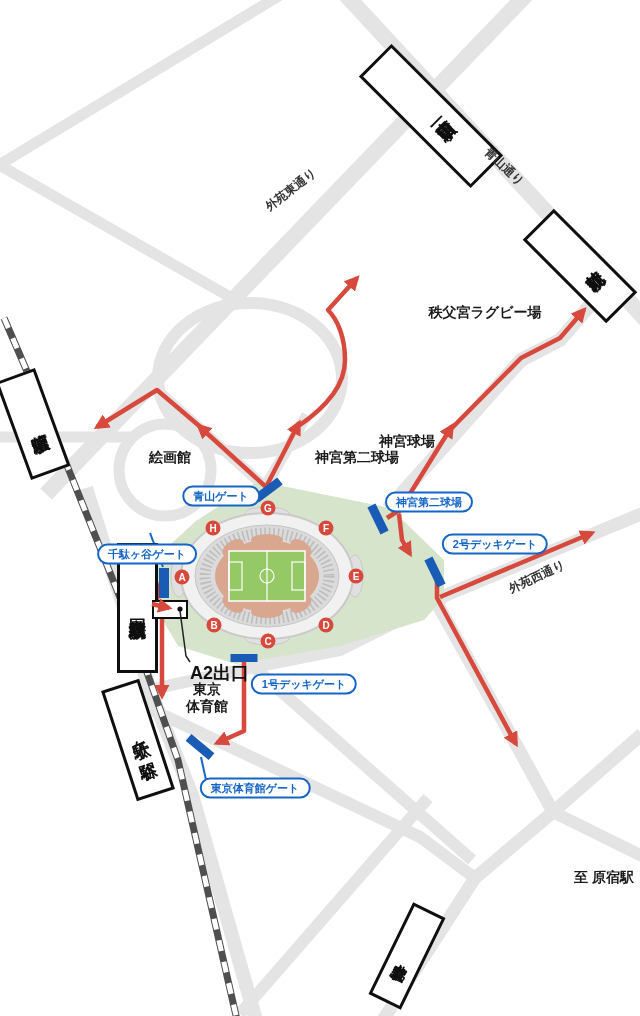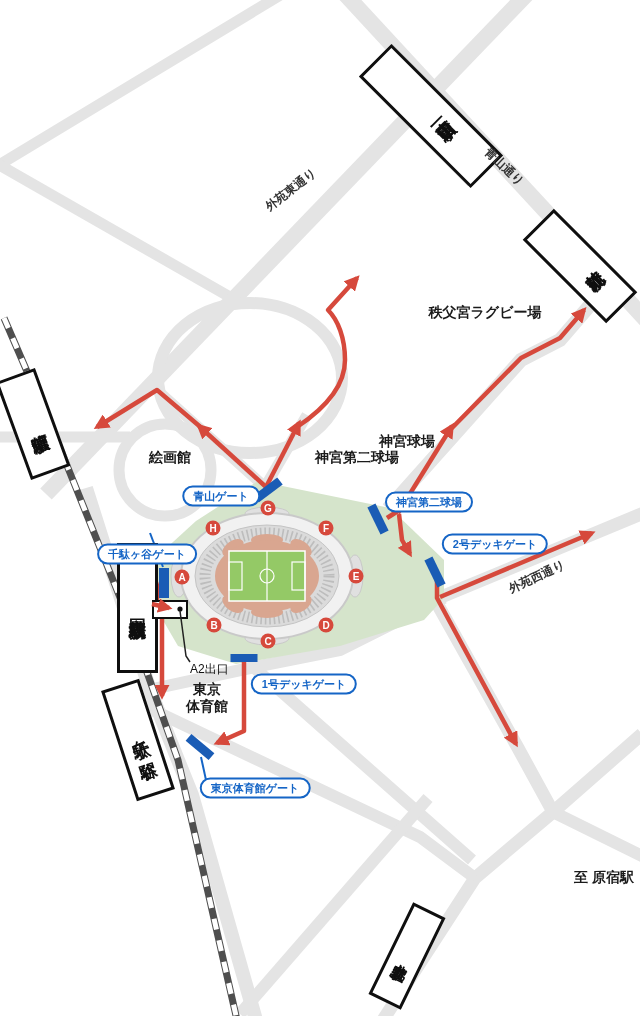--- a/index.html
+++ b/index.html
@@ -22,21 +22,21 @@
                 background:#d6493c;color:#fff;font-size:10px;font-weight:bold;line-height:15px;
                 text-align:center;transform:translate(-50%,-50%);}
 
   .place-label{position:absolute;z-index:25;transform:translate(-50%,-50%);
                font-size:14px;font-weight:bold;color:#1a1a1a;white-space:nowrap;}
   .road-label{position:absolute;z-index:25;font-size:12px;font-weight:bold;color:#333;
               white-space:nowrap;}
   .exit-box{position:absolute;z-index:30;left:152px;top:600px;width:32px;height:15px;
             background:#fff;border:2px solid #0f0f0f;}
   .exit-label{position:absolute;z-index:30;left:190px;top:661px;
-              font-size:12px;font-weight:normal;color:#111;white-space:nowrap;}
+              font-size:18px;font-weight:bold;color:#111;white-space:nowrap;}
 </style>
 </head>
 <body>
 
 <svg id="map-canvas" width="640" height="1016" viewBox="0 0 640 1016">
   <defs>
     <marker id="arr" viewBox="0 0 10 10" refX="7.5" refY="5" markerWidth="3.4" markerHeight="3.4" orient="auto-start-reverse">
       <path d="M0,0 L10,5 L0,10 z" fill="#d6493c"></path>
     </marker>
   </defs>

